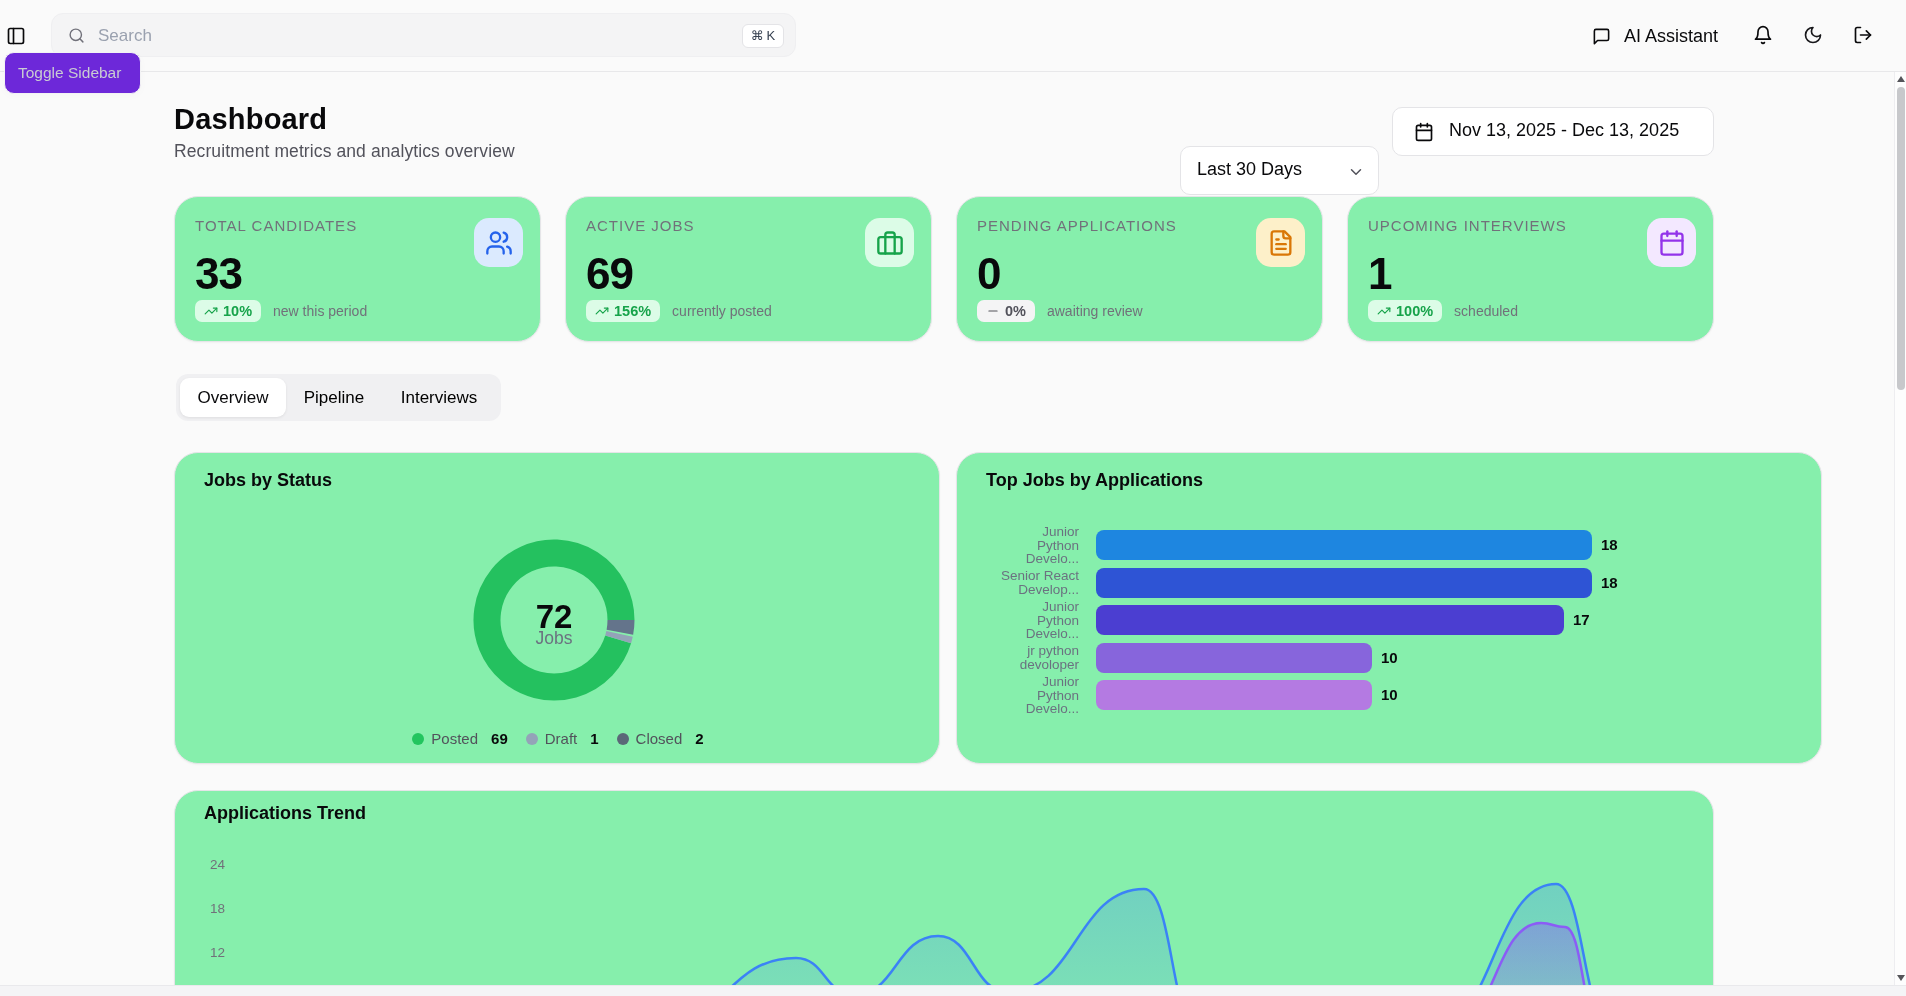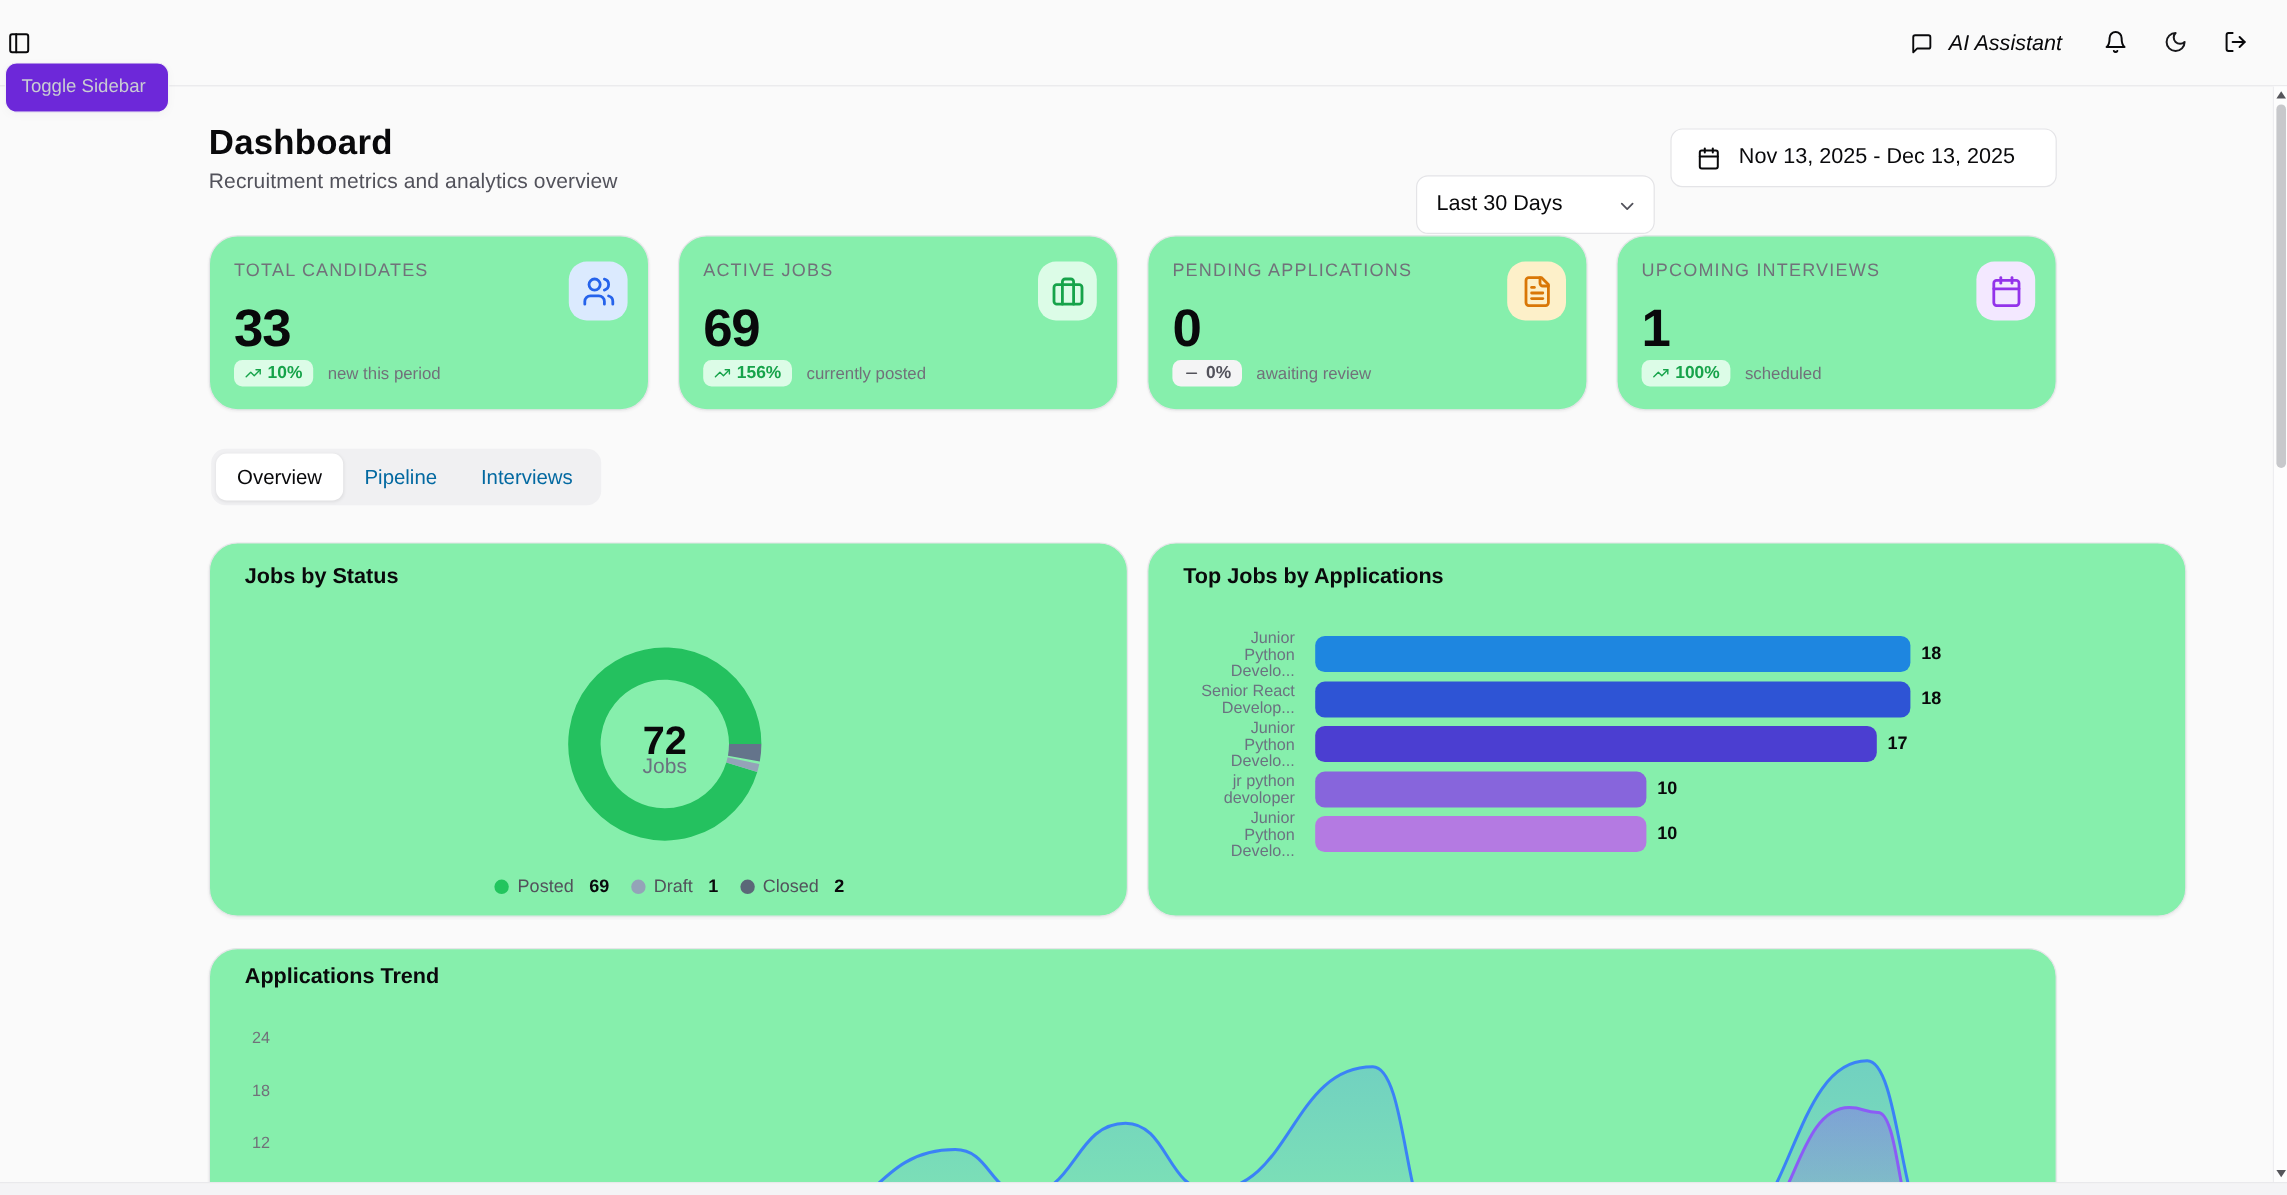--- a/index.html
+++ b/index.html
@@ -5,21 +5,21 @@
   * { margin:0; padding:0; box-sizing:border-box; }
   html,body { width:1906px; height:996px; overflow:hidden; }
   body { font-family:"Liberation Sans", sans-serif; background:#fafafa; position:relative; color:#09090b; }
   .abs { position:absolute; }
   svg.ic { display:block; }
   
   .hdr { position:absolute; left:0; top:0; width:1906px; height:72px; background:#fafafa; border-bottom:1px solid #e8e8ea; z-index:5; }
   .search { position:absolute; left:51px; top:13px; width:745px; height:44px; background:#f4f4f5; border:1px solid #efeff1; border-radius:12px; }
   .search .ph { position:absolute; left:46px; top:12px; font-size:17px; color:#9aa1af; }
   .kbd { position:absolute; right:11px; top:10px; width:42px; height:24px; background:#fff; border:1px solid #e4e4e7; border-radius:6px; font-size:13px; color:#374151; text-align:center; line-height:22px; }
-  .aibtn { position:absolute; left:1592px; top:22px; height:28px; display:flex; align-items:center; gap:11px; font-size:18px; font-weight:500; color:#09090b;font-style:italic; }
+  .aibtn { position:absolute; left:1592px; top:22px; height:28px; display:flex; align-items:center; gap:11px; font-size:18px; font-weight:500; color:#09090b; }
   .tooltip { position:absolute; left:4px; top:52px; width:137px; height:42px; background:#6d28d9; border:1px solid #f2f2f4; border-radius:10px; z-index:6; font-size:15.5px; color:#c9ccd2; line-height:40px; padding-left:13px; box-shadow:0 2px 8px rgba(0,0,0,0.025); }
   
   .h1 { position:absolute; left:174px; top:103px; font-size:29px; font-weight:700; letter-spacing:0.2px; color:#09090b; }
   .sub { position:absolute; left:174px; top:141px; font-size:17.5px; letter-spacing:0.1px; color:#52525b; }
   .selbox { position:absolute; left:1180px; top:107px; width:199px; height:49px; background:#fff; border:1px solid #e4e4e7; border-radius:10px;margin-top:39px; }
   .selbox .t { position:absolute; left:16px; top:12px; font-size:18px; color:#09090b; }
   .datebox { position:absolute; left:1392px; top:107px; width:322px; height:49px; background:#fff; border:1px solid #e4e4e7; border-radius:10px; }
   .datebox .t { position:absolute; left:56px; top:12px; font-size:18px; color:#09090b; }
   
   .card { position:absolute; background:#86efac; border:1px solid #e5e5e8; border-radius:24px; box-shadow:0 1px 2px rgba(0,0,0,0.04);text-decoration:underline; }
@@ -27,21 +27,21 @@
   .m-val { position:absolute; left:20px; top:52px; font-size:44px; font-weight:700; letter-spacing:-1px; color:#09090b; }
   .m-ico { position:absolute; right:17px; top:21px; width:49px; height:49px; border-radius:15px; display:flex; align-items:center; justify-content:center; }
   .m-foot { position:absolute; left:20px; top:103px; height:22px; display:flex; align-items:center; gap:12px; }
   .pill { height:22px; border-radius:7px; display:flex; align-items:center; gap:5px; padding:0 9px; font-size:14.5px; font-weight:700; }
   .pill.g { background:#dcfce7; color:#16a34a; }
   .pill.n { background:#f4f4f5; color:#52525b; }
   .m-sub { font-size:14px; color:#71717a; }
   
   .tabs { position:absolute; left:176px; top:374px; width:325px; height:47px; background:#f0f0f2; border-radius:12px; }
   .tab-act { position:absolute; left:4px; top:4px; width:106px; height:39px; background:#fff; border-radius:9px; box-shadow:0 1px 3px rgba(0,0,0,0.08); text-align:center; line-height:39px; font-size:17px; font-weight:500; color:#09090b; }
-  .tab { position:absolute; top:4px; height:39px; line-height:39px; text-align:center; font-size:17px; font-weight:500; color:#0369a1; }
+  .tab { position:absolute; top:4px; height:39px; line-height:39px; text-align:center; font-size:17px; font-weight:500; color:#000000; }
   
   .ctitle { position:absolute; left:29px; top:17px; font-size:18px; font-weight:700; color:#09090b; }
   .legend { position:absolute; left:0; top:277px; width:766px; display:flex; justify-content:center; gap:18px; font-size:15px; color:#52525b; }
   .legend .it { display:flex; align-items:center; gap:7px; } .legend b { margin-left:6px; }
   .legend .dot { width:12px; height:12px; border-radius:50%; }
   .legend b { color:#09090b; font-weight:700; }
   
   .brow { position:absolute; left:0; height:30px; }
   .blab { position:absolute; width:122px; text-align:right; font-size:13.5px; line-height:13.5px; color:#6b7280; }
   .bval { position:absolute; font-size:15px; font-weight:700; color:#09090b; }
@@ -53,20 +53,28 @@
   .arrow-dn { position:absolute; left:2px; bottom:4px; width:0; height:0; border-left:4px solid transparent; border-right:4px solid transparent; border-top:6px solid #55555a; }
 </style>
 </head>
 <body>
 
 <div class="hdr">
   <svg class="ic abs" style="left:6px;top:26px" width="20" height="20" viewBox="0 0 24 24" fill="none" stroke="#09090b" stroke-width="2" stroke-linecap="round" stroke-linejoin="round">
       <rect width="18" height="18" x="3" y="3" rx="2"></rect>
       <path d="M9 3v18"></path>
     </svg>
+  <div class="search">
+    <svg class="ic abs" style="left:16px;top:13px" width="17" height="17" viewBox="0 0 24 24" fill="none" stroke="#71717a" stroke-width="2" stroke-linecap="round" stroke-linejoin="round">
+        <circle cx="11" cy="11" r="8"></circle>
+        <path d="m21 21-4.3-4.3"></path>
+      </svg>
+    <span class="ph">Search</span>
+    <span class="kbd">⌘ K</span>
+  </div>
   <div class="aibtn" style="gap:13px;">
     <svg class="ic" width="19" height="19" viewBox="0 0 24 24" fill="none" stroke="#09090b" stroke-width="2" stroke-linecap="round" stroke-linejoin="round">
         <path d="M21 15a2 2 0 0 1-2 2H7l-4 4V5a2 2 0 0 1 2-2h14a2 2 0 0 1 2 2z"></path>
       </svg>
     <span>AI Assistant</span>
   </div>
   <svg class="ic abs" style="left:1753px;top:25px" width="20" height="20" viewBox="0 0 24 24" fill="none" stroke="#09090b" stroke-width="2" stroke-linecap="round" stroke-linejoin="round">
       <path d="M6 8a6 6 0 0 1 12 0c0 7 3 9 3 9H3s3-2 3-9"></path>
       <path d="M10.3 21a1.94 1.94 0 0 0 3.4 0"></path>
     </svg>

